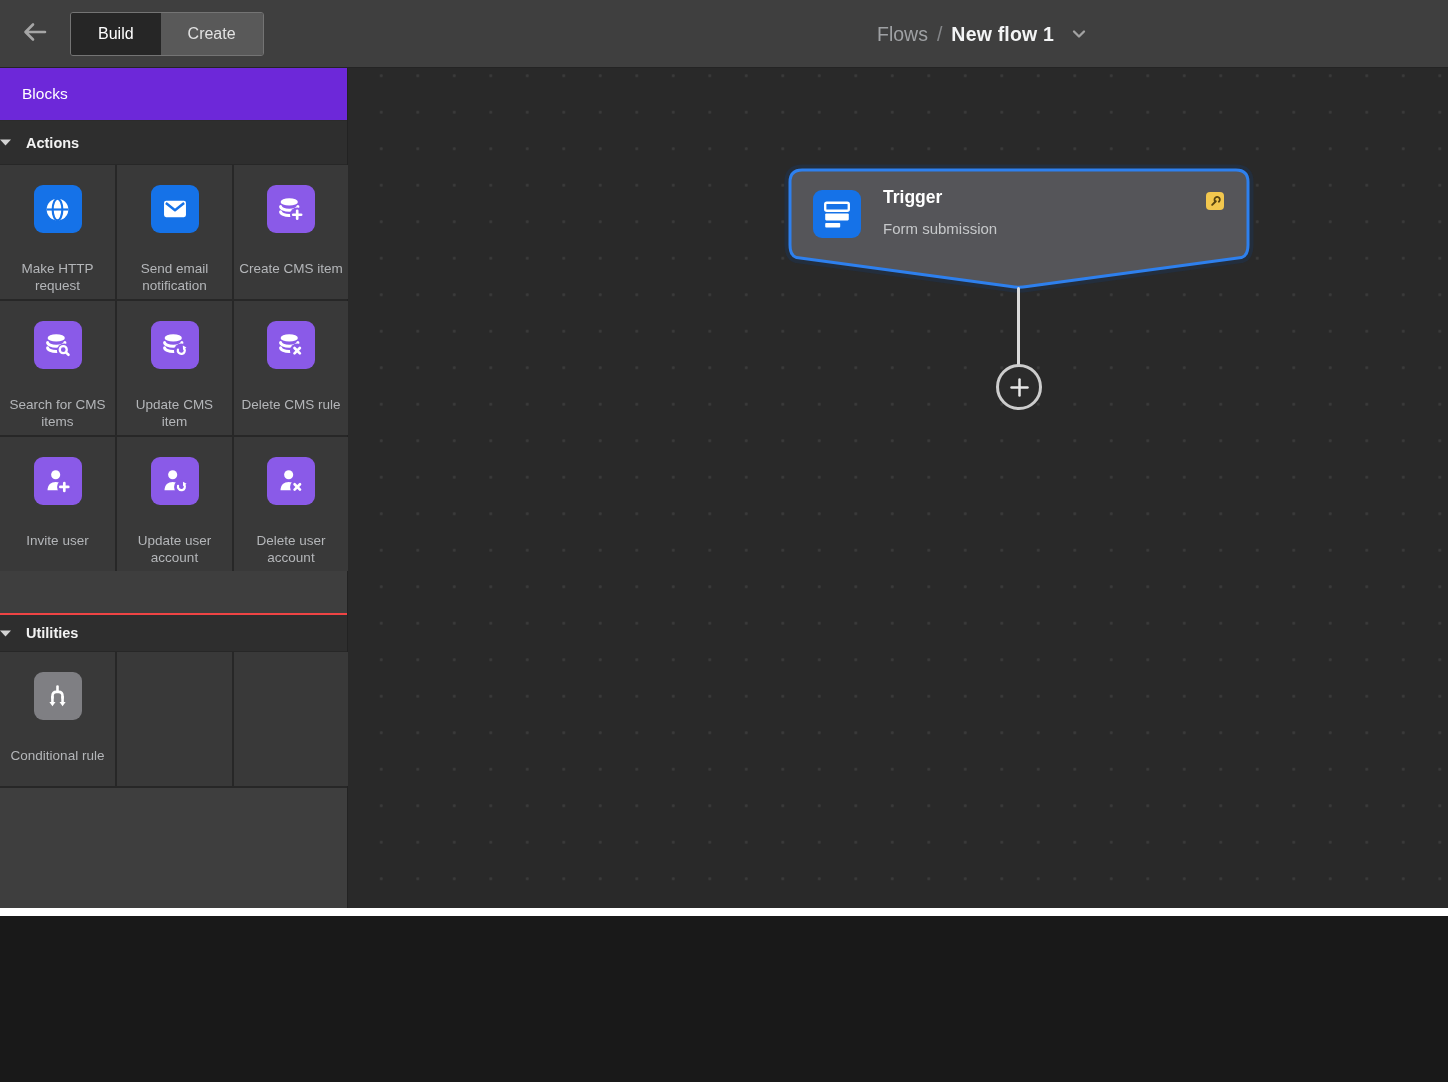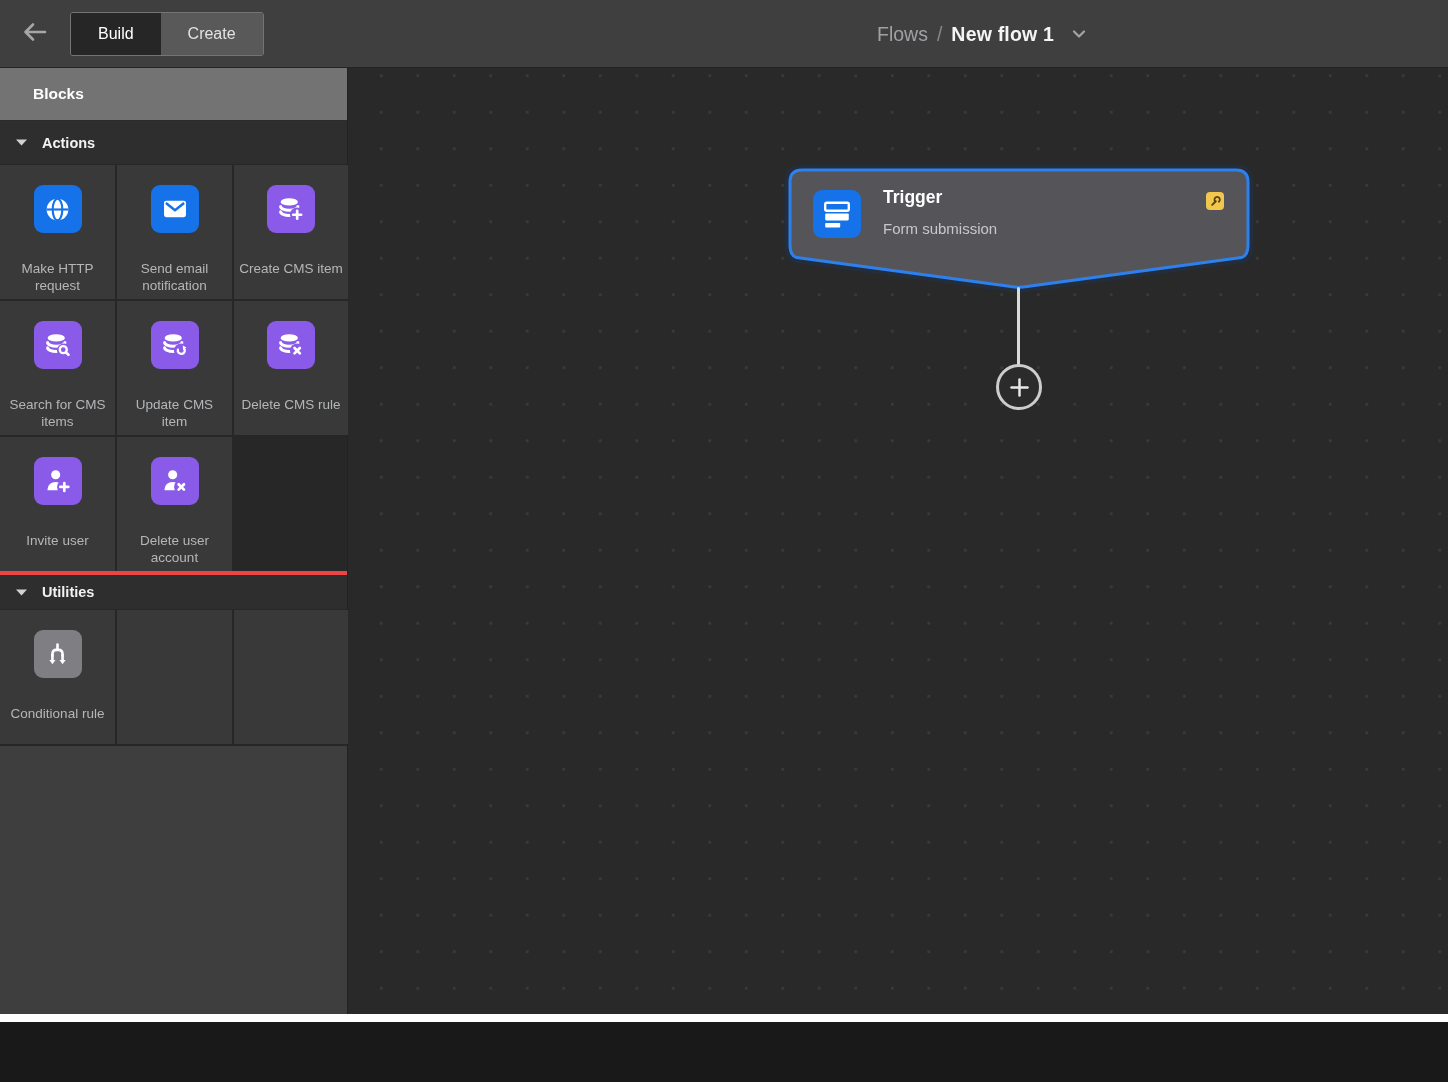--- a/index.html
+++ b/index.html
@@ -1,18 +1,18 @@
 <!DOCTYPE html>
 <html><head>
 <meta charset="utf-8">
 <style>
   * { margin:0; padding:0; box-sizing:border-box; }
   html,body { background:#191919; }
   .app{
-    position:relative; width:1448px; height:1022px; overflow:hidden;
+    position:relative; width:1448px; height:916px; overflow:hidden;
     background:#292929; font-family:"Liberation Sans", sans-serif;
     -webkit-font-smoothing:antialiased;
   }
   
   .topbar{ position:absolute; left:0; top:0; right:0; height:68px;
     background:#3f3f3f; border-bottom:1px solid #242424; z-index:8; }
   .back-btn{ position:absolute; left:16px; top:16px; width:38px; height:36px;
     display:flex; align-items:center; justify-content:center; cursor:pointer; }
   .tabgroup{ position:absolute; left:70px; top:12px; height:44px; display:flex;
     border:1px solid #747474; border-radius:3px; overflow:hidden; }
@@ -24,28 +24,28 @@
     display:flex; align-items:center; gap:9px; font-size:19.5px; }
   .crumb-section{ color:#9fa1a4; }
   .crumb-sep{ color:#85878a; }
   .crumb-current{ color:#f3f4f5; font-weight:600; letter-spacing:.2px; }
   .crumb-chevron{ margin-left:6px; display:flex; align-items:center; cursor:pointer; }
 
   
   .sidebar{ position:absolute; left:0; top:68px; width:348px; bottom:8px;
     background:#3e3e3e; border-right:1px solid #222222; display:flex;
     flex-direction:column; z-index:4; }
-  .blocks-header{ height:53px; flex:none; background:#737373;
+  .blocks-header{ height:53px; flex:none; background:#6d28d9;
     border-bottom:1px solid #2b2b2b; display:flex; align-items:center;
-    padding-left:33px; color:#ffffff; font-size:15.5px; font-weight:700; }
+    padding-left:22px; color:#ffffff; font-size:15.5px; font-weight:400; }
   .section-header{ height:44px; flex:none; background:#2e2e2e;
-    display:flex; align-items:center; padding-left:16px; gap:15px;
+    display:flex; align-items:center; gap:15px;
     color:#f2f2f2; font-size:14.5px; font-weight:700;
     border-bottom:1px solid #272727; cursor:pointer; }
-  .section-header.small{ height:39px; border-top:4px solid #ef4444; }
+  .section-header.small{ height:39px; border-top:2px solid #ef4444;margin-top:42px; }
   .caret{ display:flex; align-items:center; }
   .blockgrid{ display:grid; grid-template-columns:115px 115px 114px;
     grid-auto-rows:134px; gap:2px; background:#272727; flex:none; }
   .blockgrid.last{ border-bottom:2px solid #272727; }
   .cell{ background:#393939; display:flex; flex-direction:column;
     align-items:center; padding-top:20px; cursor:grab; }
   .cell.empty{ cursor:default; }
   .blkicon{ width:48px; height:48px; border-radius:9px; flex:none;
     display:flex; align-items:center; justify-content:center; }
   .blkicon.blue{ background:#1572e8; }
@@ -226,20 +226,32 @@
             <circle cx="17.4" cy="17.1" r="6.2" fill="#8a5ae8"></circle>
             <g stroke="#fff" stroke-width="2.3" stroke-linecap="round">
               <path d="M17.4 13.7 V20.5"></path>
                 <path d="M14 17.1 H20.8"></path>
             </g>
           </svg>
         </div>
         <div class="blklabel">Invite user</div>
       </div>
 
+      <div class="cell">
+        <div class="blkicon purple">
+          <svg width="28" height="28" viewBox="0 0 24 24">
+            <circle cx="10" cy="6.7" r="3.9" fill="#fff"></circle>
+            <path d="M3 20 c0 -4.8 3.1 -7.2 7 -7.2 s7 2.4 7 7.2 z" fill="#fff"></path>
+            <circle cx="17.4" cy="17.1" r="6.2" fill="#8a5ae8"></circle>
+            <path d="M14.6 16.1 A3 3 0 1 0 19.9 15.1" stroke="#fff" stroke-width="1.9" fill="none" stroke-linecap="round"></path>
+            <polygon points="18.8,12.7 21.9,14.4 19,16.5" fill="#fff"></polygon>
+          </svg>
+        </div>
+        <div class="blklabel">Update user account</div>
+      </div>
 
       <div class="cell">
         <div class="blkicon purple">
           <svg width="28" height="28" viewBox="0 0 24 24">
             <circle cx="10" cy="6.7" r="3.9" fill="#fff"></circle>
             <path d="M3 20 c0 -4.8 3.1 -7.2 7 -7.2 s7 2.4 7 7.2 z" fill="#fff"></path>
             <circle cx="17.4" cy="17.1" r="6.2" fill="#8a5ae8"></circle>
             <g stroke="#fff" stroke-width="2.3" stroke-linecap="round">
               <path d="M15.1 14.8 L19.7 19.4"></path>
                 <path d="M19.7 14.8 L15.1 19.4"></path>

